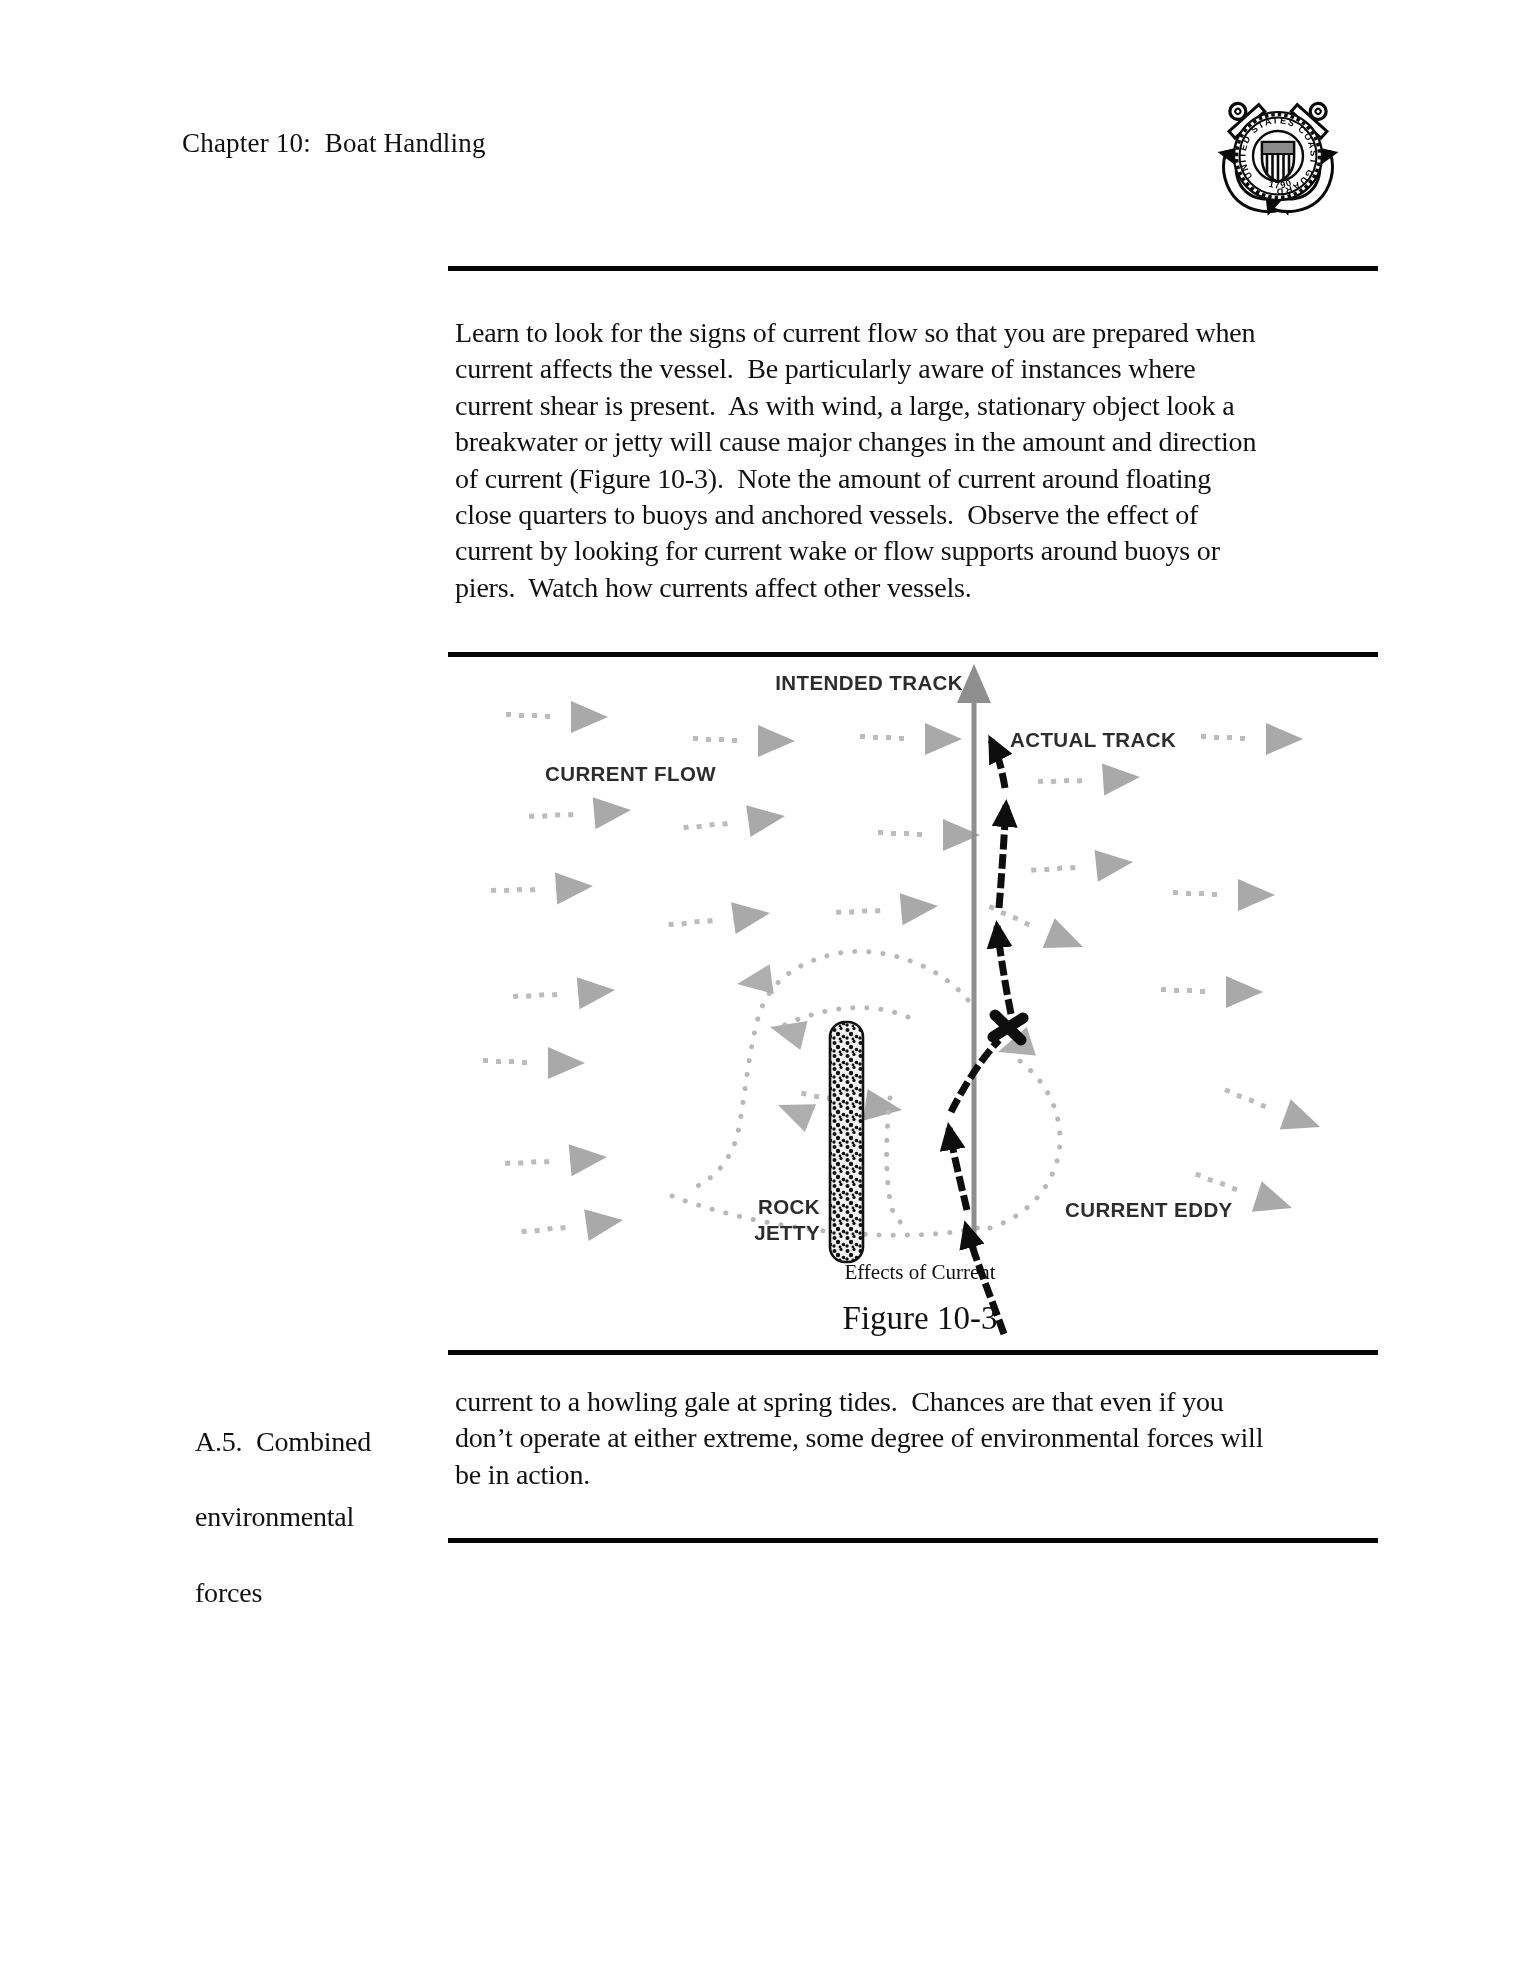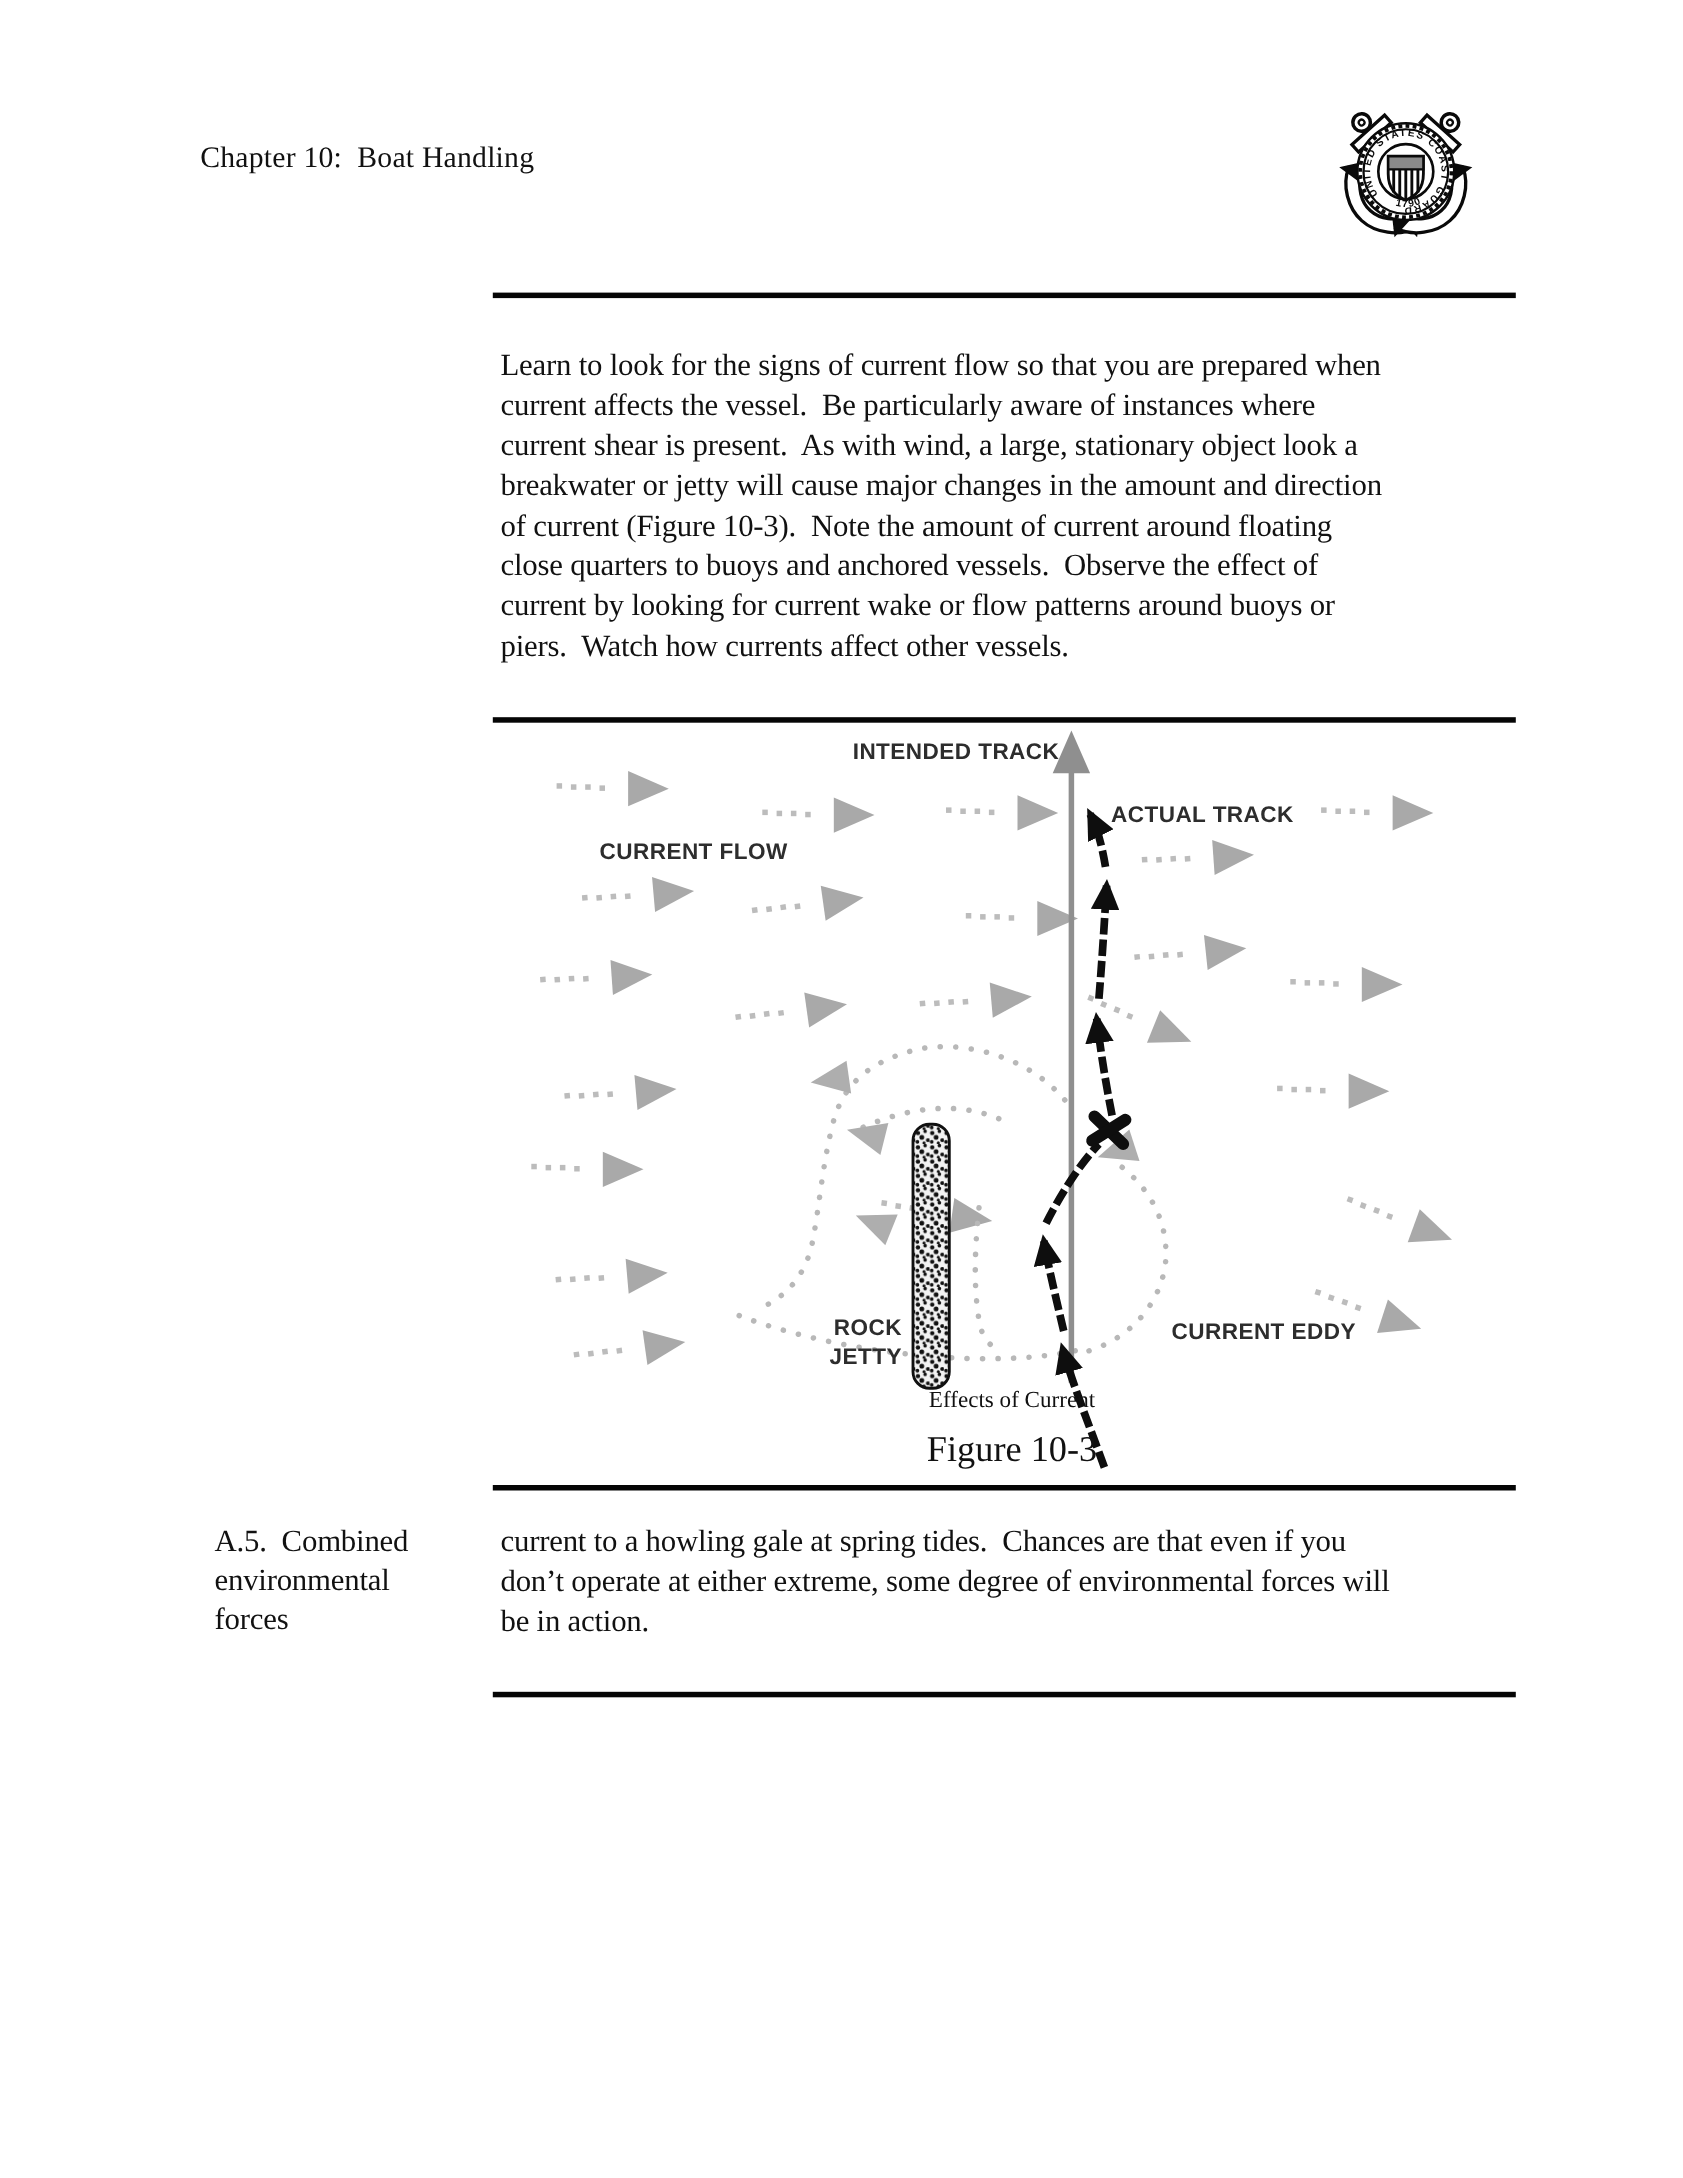--- a/index.html
+++ b/index.html
@@ -23,21 +23,21 @@
   .rule2{top:652px;}
   .rule3{top:1350px;}
   .rule4{top:1538px;}
   .bodycol{left:455px;width:905px;}
   .intro{top:315px;}
   .textline{
     font-size:28px;line-height:36.4px;white-space:pre;
     letter-spacing:-0.2px;
   }
   .a5-heading{left:195px;top:1384px;width:250px;}
-  .a5-heading .textline{font-size:28px;line-height:35.4px;}
+  .a5-heading .textline{font-size:28px;line-height:35.4px;margin-top:40px;}
   .a5-body{top:1384px;}
   .figure-wrap{left:440px;top:655px;width:960px;height:690px;}
   .caption{left:440px;width:960px;text-align:center;}
   .caption-title{top:1260px;font-size:21px;}
   .caption-number{top:1300px;font-size:33px;}
   .page-number{left:440px;top:1858px;width:610px;text-align:center;font-size:28px;}
   .logo-wrap{left:1203px;top:84px;width:150px;height:145px;}
   svg text.figlabel{
     font-family:"Liberation Sans", sans-serif;
     font-weight:700;font-size:20.5px;fill:#2d2d2d;letter-spacing:.4px;
@@ -109,21 +109,21 @@
   <div class="abs rule rule3"></div>
   <div class="abs rule rule4"></div>
 
   <div class="abs bodycol intro">
     <div class="textline">Learn to look for the signs of current flow so that you are prepared when</div>
     <div class="textline">current affects the vessel.  Be particularly aware of instances where</div>
     <div class="textline">current shear is present.  As with wind, a large, stationary object look a</div>
     <div class="textline">breakwater or jetty will cause major changes in the amount and direction</div>
     <div class="textline">of current (Figure 10-3).  Note the amount of current around floating</div>
     <div class="textline">close quarters to buoys and anchored vessels.  Observe the effect of</div>
-    <div class="textline">current by looking for current wake or flow patterns around buoys or</div>
+    <div class="textline">current by looking for current wake or flow supports around buoys or</div>
     <div class="textline">piers.  Watch how currents affect other vessels.</div>
   </div>
 
   <div class="abs figure-wrap">
     <svg width="960" height="690" viewBox="440 655 960 690">
       <defs>
         <g id="flowArrow">
           <rect x="-102" y="-5" width="5" height="5" fill="#bcbcbc"></rect>
           <rect x="-89" y="-4" width="5" height="5" fill="#bcbcbc"></rect>
           <rect x="-76" y="-4" width="5" height="5" fill="#bcbcbc"></rect>

